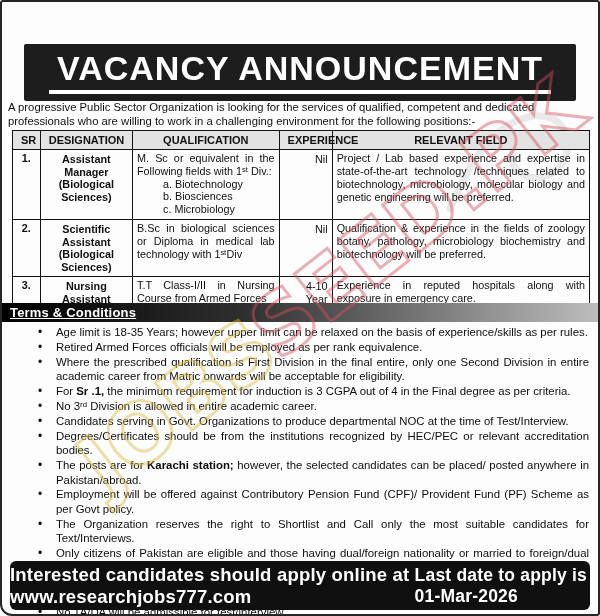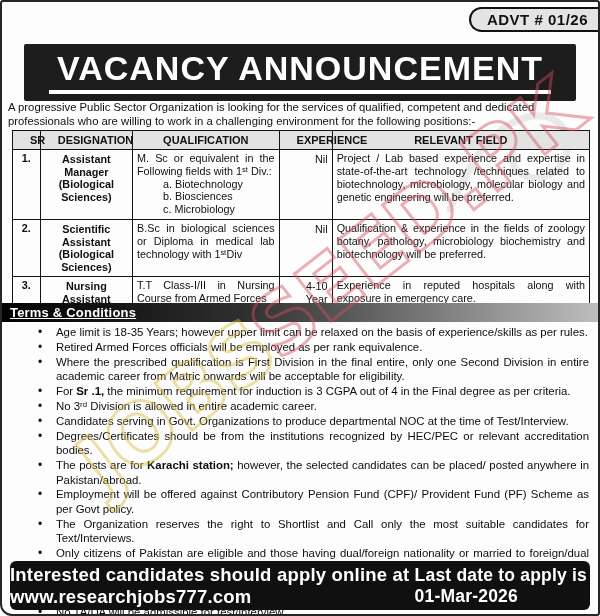--- a/index.html
+++ b/index.html
@@ -58,21 +58,21 @@
   }
   
   table.positions{
     position:absolute;top:128px;left:10px;right:8px;width:578px;
     border-collapse:collapse;table-layout:fixed;
     z-index:2;
   }
   table.positions th, table.positions td{border:1.6px solid #141414;}
   table.positions th{
     background:#e3e3e3;font-size:11px;font-weight:bold;color:#111;
-    padding:3px 17px;
+    padding:3px 8px;
   }
   table.positions td{
     font-size:10.8px;color:#101010;vertical-align:top;padding:2px 4px 3px 4px;
   }
   .cell-sr{text-align:center;font-weight:bold;}
   .cell-designation{text-align:center;font-weight:bold;line-height:12.6px;padding-top:3px !important;}
   .cell-qualification{line-height:12.8px;}
   .qual-intro{text-align:justify;}
   .qual-item{margin-left:26px;}
   .cell-experience{text-align:right;line-height:13px;padding-top:3px !important;}
@@ -132,21 +132,20 @@
   .logo-ghost{
     position:absolute;left:430px;top:85px;
     z-index:1;opacity:.4;pointer-events:none;
   }
 </style>
 </head>
 <body>
 
 <div class="page">
 
-  <div class="advt-badge">ADVT # 01/26</div>
 
   <div class="header-bar">
     <span class="header-title">VACANCY ANNOUNCEMENT</span>
   </div>
   <div class="header-shadow"></div>
 
   <svg class="logo-ghost" width="160" height="140" viewBox="0 0 160 140">
     <path d="M18 122 C40 70 62 38 96 30 C124 24 142 44 134 68 C127 90 102 98 86 84 C74 73 80 52 98 48" fill="none" stroke="#9a9a9a" stroke-width="7" stroke-linecap="round" opacity="0.5"></path>
   </svg>
 

